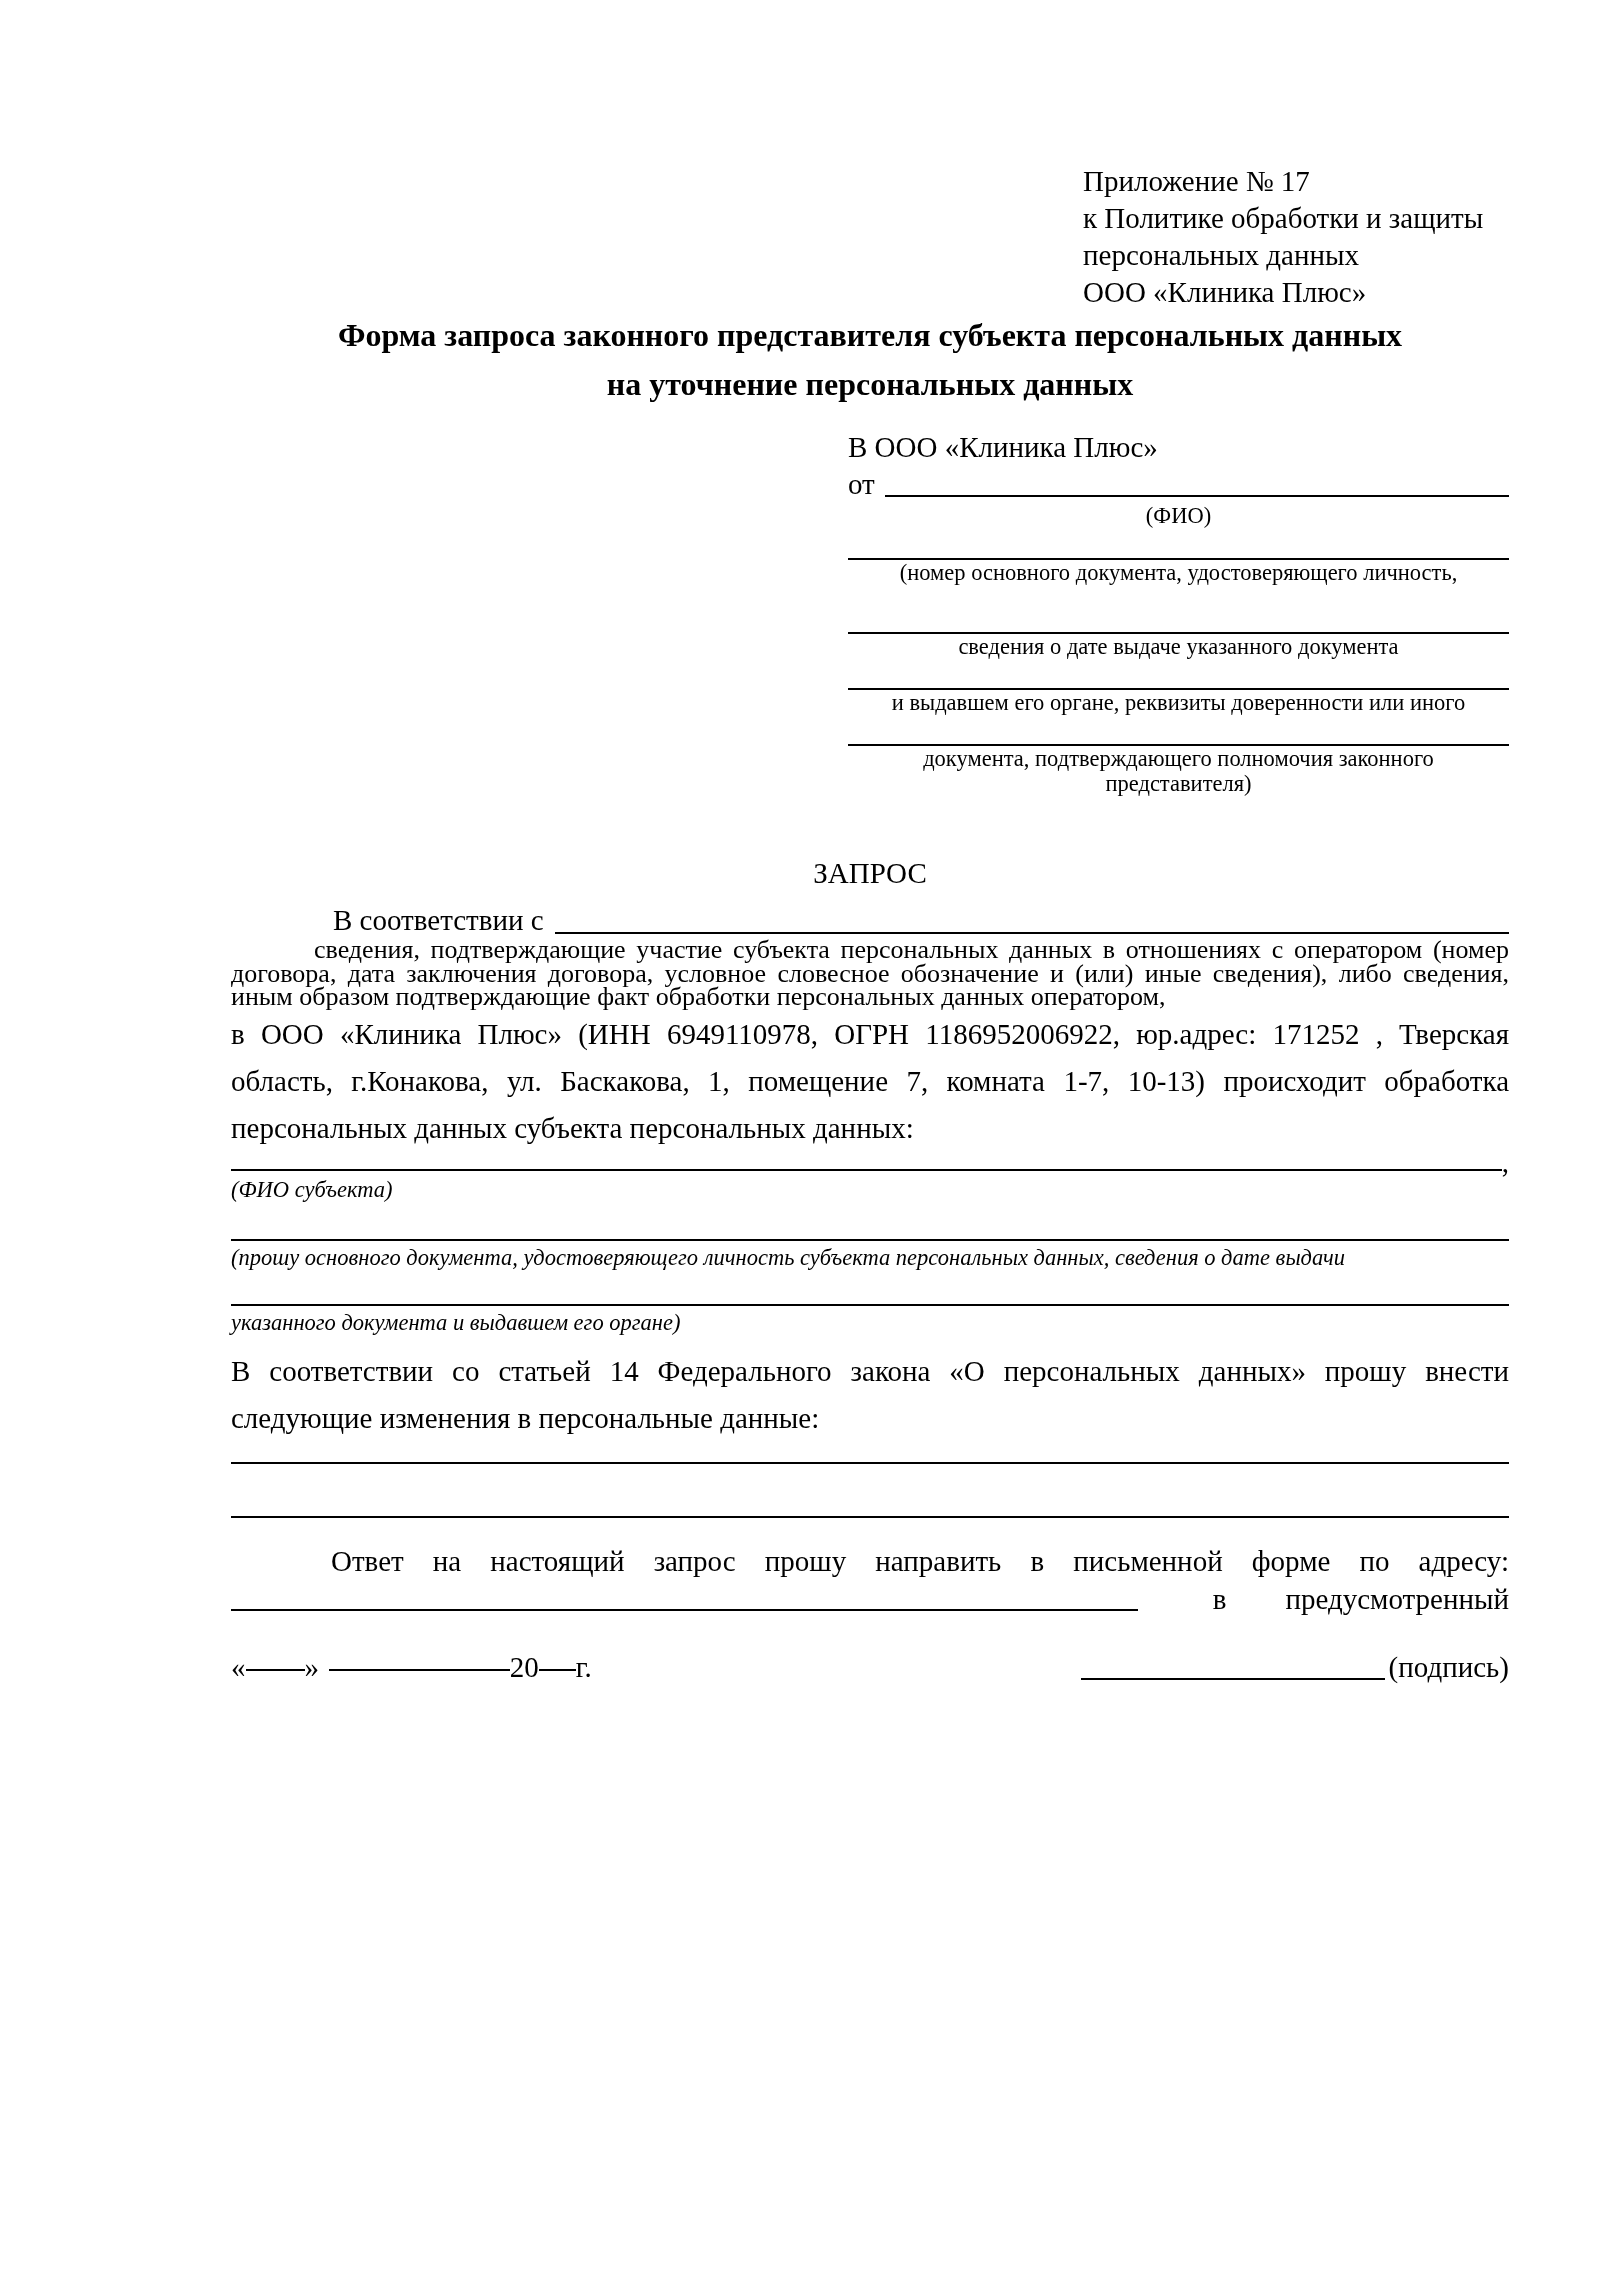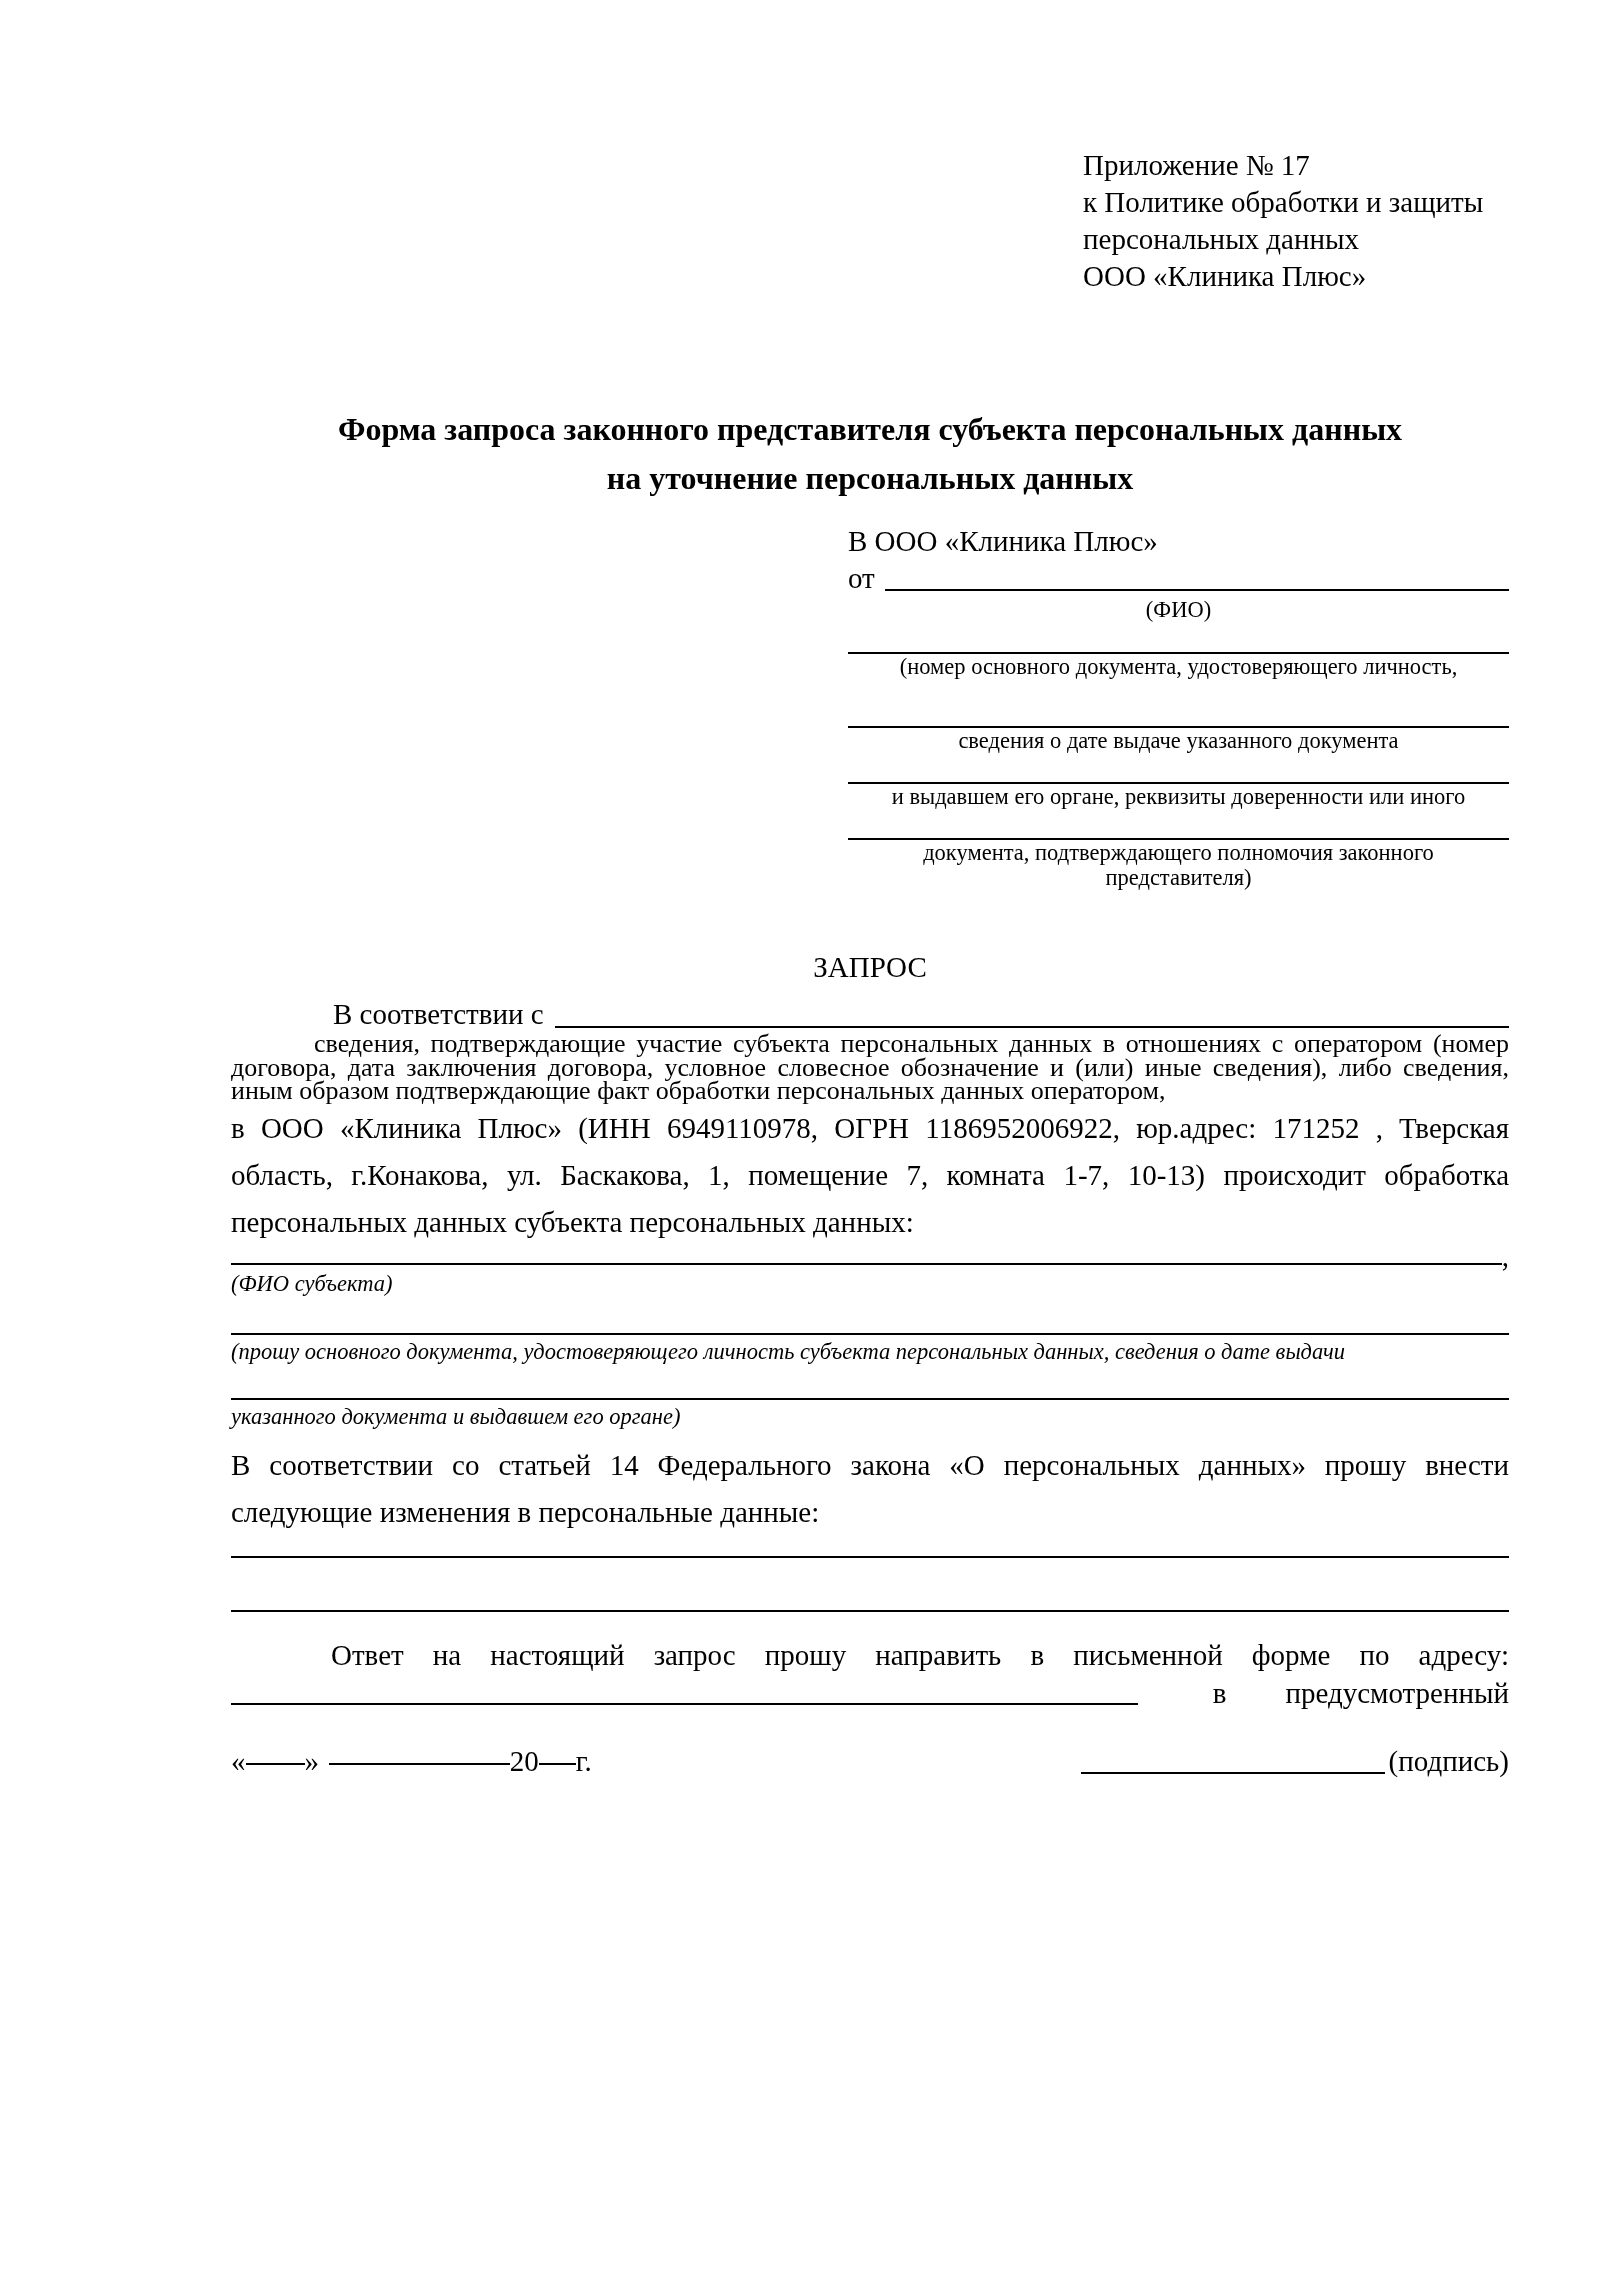--- a/index.html
+++ b/index.html
@@ -10,32 +10,31 @@
     background: #ffffff;
     color: #000;
     font-family: "Liberation Serif", "DejaVu Serif", serif;
     font-size: 29px;
     line-height: 37px;
     overflow: hidden;
   }
   .content {
     position: absolute;
     left: 231px;
-    top: 0;
+    top: 16px;
     width: 1278px;
   }
   
   .appendix {
     margin-left: 852px;
     padding-top: 147px;
     line-height: 37px;
   }
   
   .doc-title {
-    margin-top: 110px;
     text-align: center;
     font-weight: bold;
     font-size: 32px;
     line-height: 49px;
   }
   
   .recipient {
     margin-left: 617px;
     margin-top: 19.6px;
     width: 661px;

